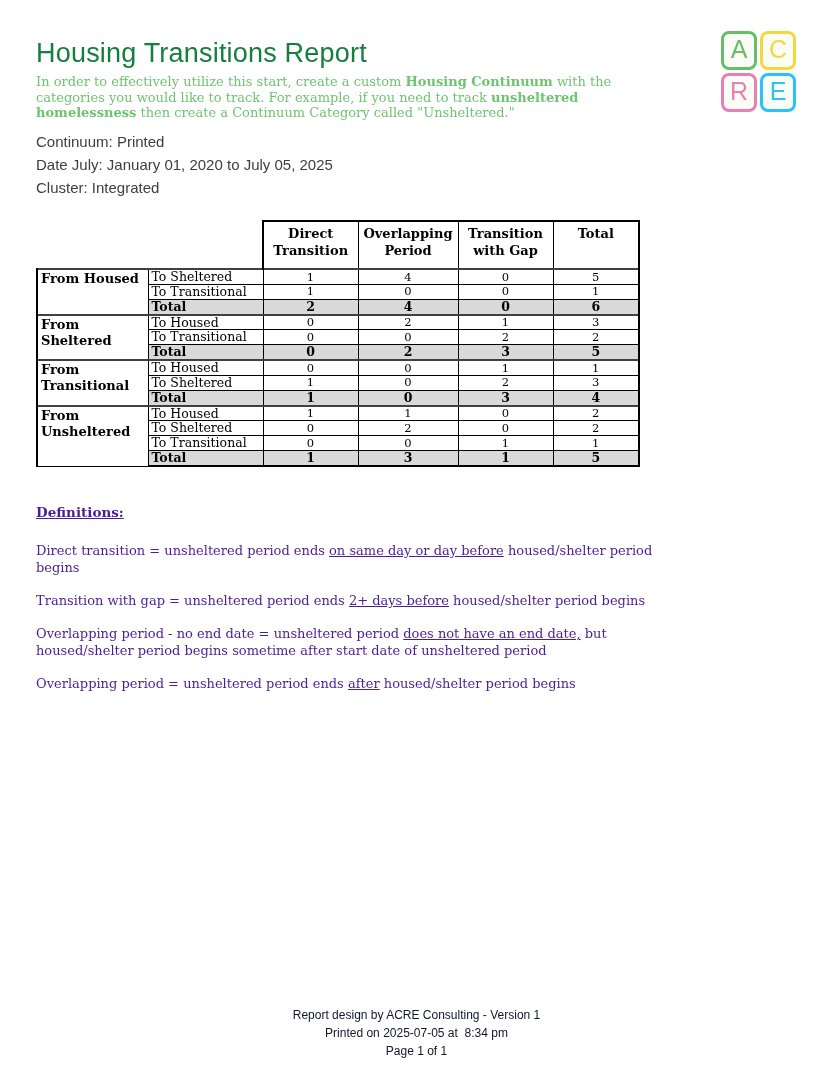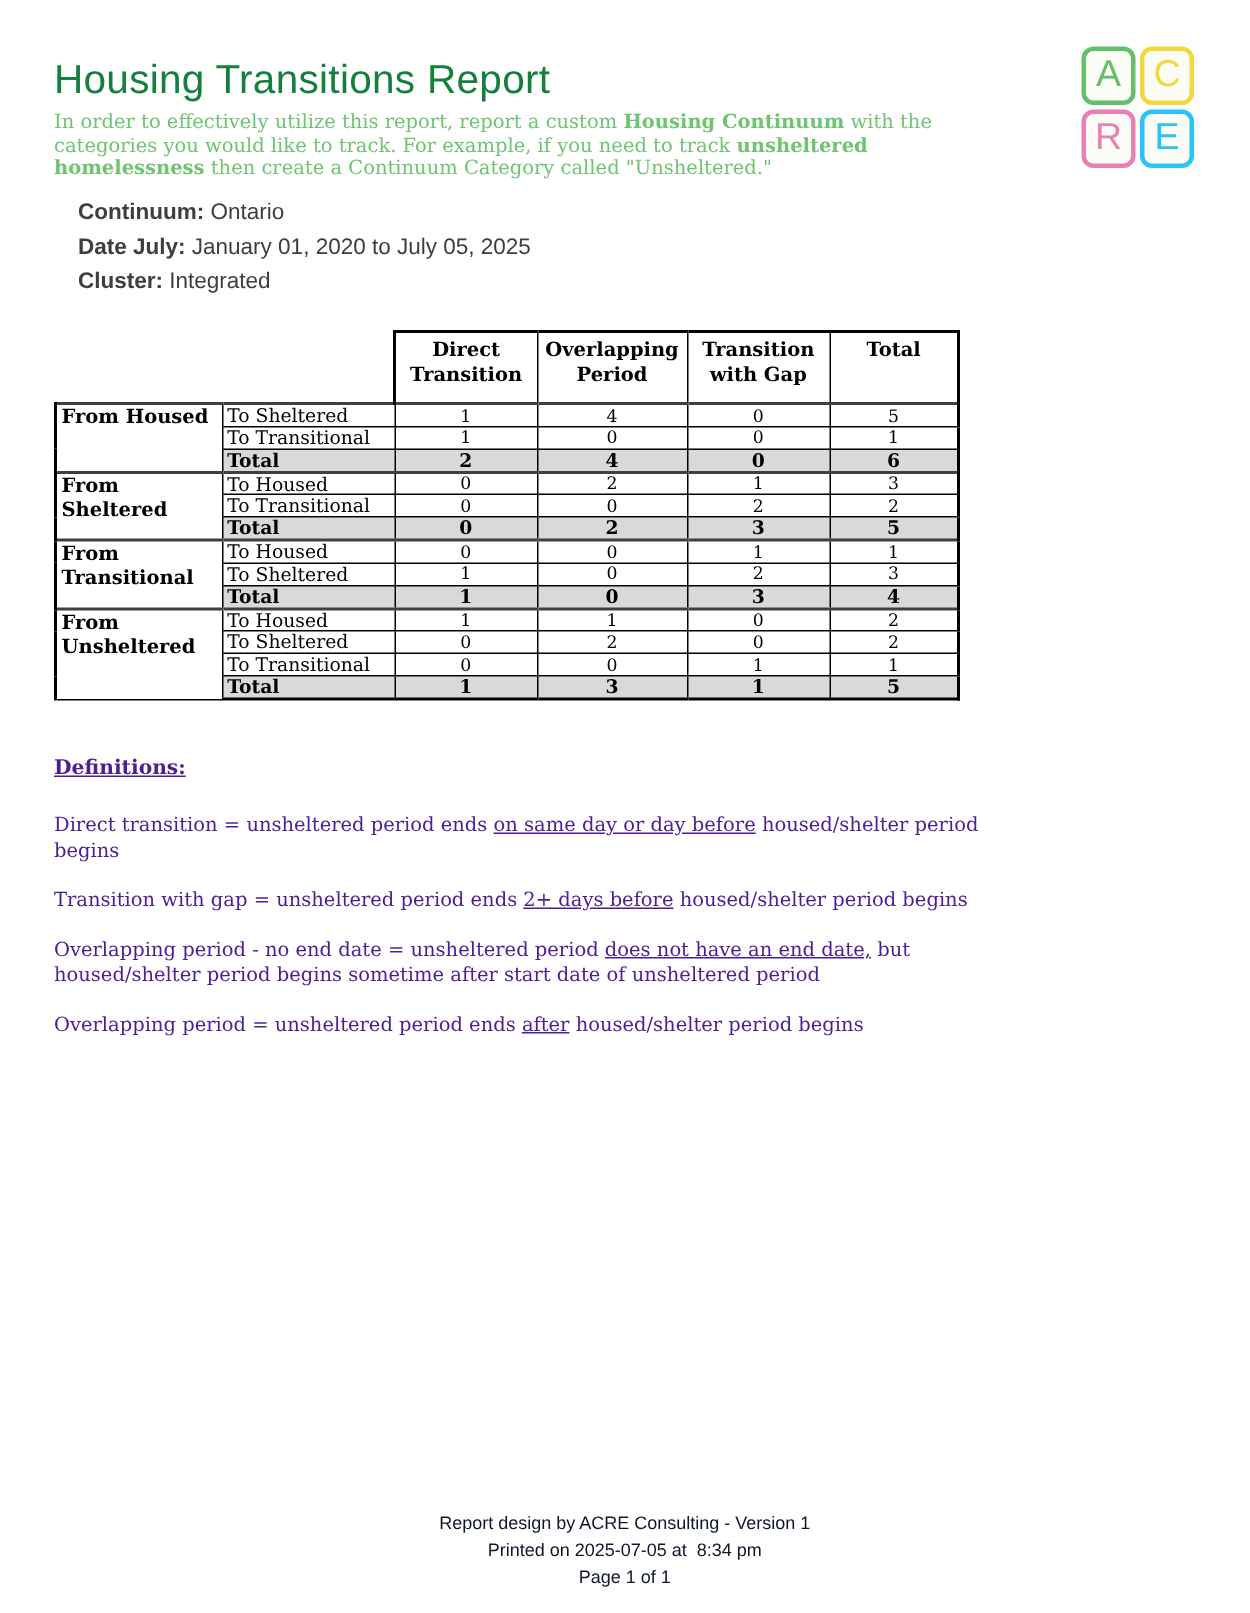--- a/index.html
+++ b/index.html
@@ -66,21 +66,21 @@
   .meta {
     position: absolute;
     left: 36px;
     top: 133px;
     font-family: "Liberation Sans", sans-serif;
     font-size: 15px;
     line-height: 18px;
     color: #3E3E3E;
   }
   .meta-row { margin-bottom: 5px; }
-  .meta-label { font-weight: bold; margin-left: 16px; }
+  .meta-label { font-weight: normal; }
 
   
   .ttable {
     position: absolute;
     left: 36px;
     top: 220px;
     border-collapse: collapse;
     table-layout: fixed;
     font-family: "DejaVu Serif", serif;
     color: #000;
@@ -160,24 +160,24 @@
 
   <h1 class="title">Housing Transitions Report</h1>
 
   <div class="logo">
       <div class="tile" style="border-color: rgb(100, 190, 106); color: rgb(100, 190, 106);">A</div>
       <div class="tile" style="border-color: rgb(242, 217, 59); color: rgb(242, 217, 59);">C</div>
       <div class="tile" style="border-color: rgb(232, 127, 181); color: rgb(232, 127, 181);">R</div>
       <div class="tile" style="border-color: rgb(39, 196, 244); color: rgb(39, 196, 244);">E</div>
     </div>
 
-  <p class="intro"><span>In order to effectively utilize this report, report a custom </span><b>Housing Continuum</b><span> with the categories you would like to track. For example, if you need to track </span><b>unsheltered homelessness</b><span> then create a Continuum Category called "Unsheltered."</span></p>
+  <p class="intro"><span>In order to effectively utilize this start, create a custom </span><b>Housing Continuum</b><span> with the categories you would like to track. For example, if you need to track </span><b>unsheltered homelessness</b><span> then create a Continuum Category called "Unsheltered."</span></p>
 
   <div class="meta">
-      <div class="meta-row"><span class="meta-label">Continuum:</span><span class="meta-value"> Ontario</span></div>
+      <div class="meta-row"><span class="meta-label">Continuum:</span><span class="meta-value"> Printed</span></div>
       <div class="meta-row"><span class="meta-label">Date July:</span><span class="meta-value"> January 01, 2020 to July 05, 2025</span></div>
       <div class="meta-row"><span class="meta-label">Cluster:</span><span class="meta-value"> Integrated</span></div>
     </div>
 
   <table class="ttable">
     <colgroup>
       <col style="width:111px">
       <col style="width:115px">
       <col style="width:95px">
       <col style="width:100px">

